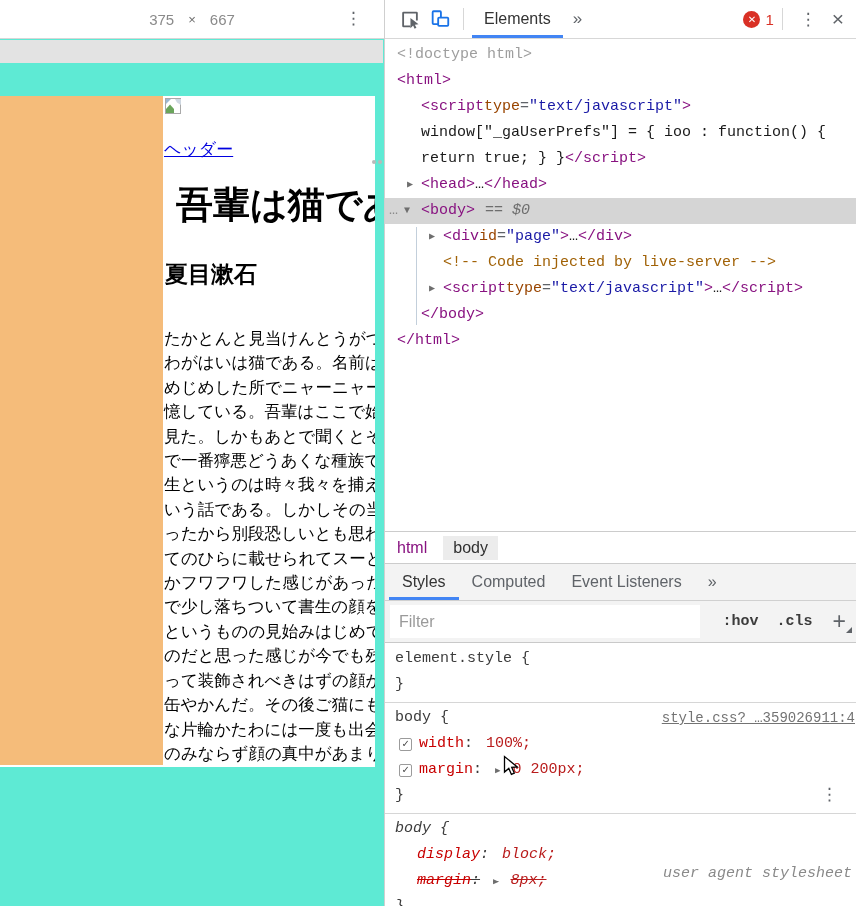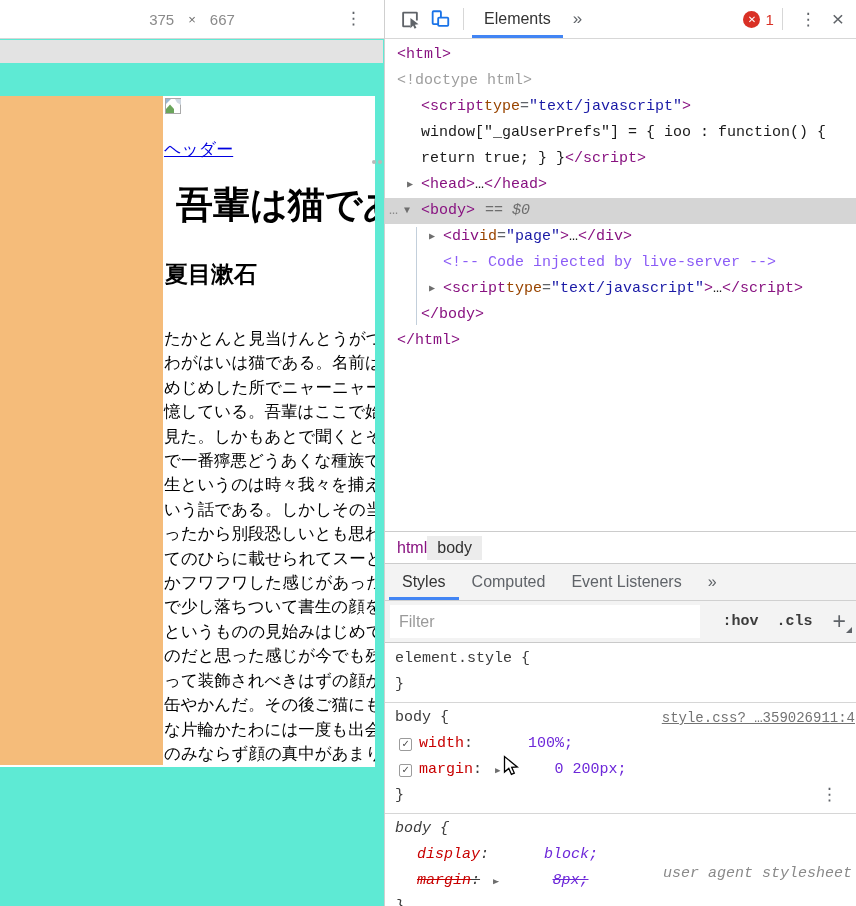--- a/index.html
+++ b/index.html
@@ -51,33 +51,33 @@
     font-family:"Liberation Mono", monospace; font-size:15px; color:#1a1a1a; padding-top:3px; }
   .dom-row { position:relative; height:26px; line-height:26px; white-space:nowrap; padding-left:12px;
     overflow:hidden; cursor:default; }
   .ind1 { padding-left:36px; }
   .ind2 { padding-left:58px; }
   .dom-row.selected { background:#d5d5d5; }
   .tk-tag { color:#881280; }
   .tk-attr { color:#994500; }
   .tk-eq { color:#5f6368; }
   .tk-val { color:#1a1aa6; }
-  .tk-comment { color:#8b5cf6;margin-top:43px; }
+  .tk-comment { color:#a16207;margin-top:43px; }
   .tk-doc { color:#9e9e9e; }
   .tk-text { color:#1a1a1a; }
   .tk-hint { color:#6e6e6e; font-style:italic; margin-left:10px; }
   .tw { position:absolute; font-size:10px; color:#6e6e6e; top:0; }
   .tw-i1 { left:22px; } .tw-i2 { left:44px; } .tw-body { left:19px; }
   .hid-dots { position:absolute; left:4px; top:0; color:#8a8a8a; }
   .tree-guideline { position:absolute; left:31px; top:188px; width:1px; height:98px; background:#c3cfdb; }
 
   
   .crumbs { position:absolute; left:0; top:531px; width:100%; height:33px; background:#fff;
     border-top:1px solid #ccc; border-bottom:1px solid #ccc; display:flex; align-items:center;
-    padding-left:12px; font-size:16px; }
+    padding-left:12px; gap:16px; font-size:16px; }
   .crumb-html { color:#881280; cursor:pointer; }
   .crumb-body { color:#303030; background:#ececec; padding:3px 10px; cursor:pointer; }
 
   
   .tabs-row { position:absolute; left:0; top:564px; width:100%; height:37px; background:#f3f3f3;
     border-bottom:1px solid #d0d0d0; display:flex; align-items:stretch; padding-left:4px;
     font-size:16px; color:#5f6368; }
   .s-tab { display:flex; align-items:center; padding:0 13px; cursor:pointer; }
   .s-tab.active { color:#333; box-shadow:inset 0 -3px 0 #4285f4; }
 
@@ -98,21 +98,21 @@
   
   .styles-content { position:absolute; left:0; top:644px; width:100%; bottom:0; background:#fff;
     font-family:"Liberation Mono", monospace; font-size:15px; color:#3c3c3c; }
   .style-section { position:relative; border-bottom:1px solid #d6d6d6; padding:2px 0 4px 0; }
   .css-row { height:26px; line-height:26px; padding-left:10px; white-space:nowrap; }
   .prop-row { display:flex; align-items:center; gap:7px; padding-left:14px; }
   .cb { width:13px; height:13px; border:1px solid #9b9b9b; border-radius:2px; background:#fff;
     font-size:11px; line-height:11px; text-align:center; color:#424242; cursor:pointer; flex:0 0 auto; }
   .p-name { color:#c80000; cursor:text; }
   .p-colon { color:#3c3c3c; margin-right:4px; }
-  .p-val { color:#6d28d9; cursor:text;margin-left:42px; }
+  .p-val { color:#b91c1c; cursor:text; }
   .mini-arrow { font-size:9px; color:#6e6e6e; margin-right:3px; cursor:pointer; }
   .rule-link { position:absolute; right:1px; top:7px; color:#737373; font-size:14px;
     text-decoration:underline; cursor:pointer; }
   .origin-label { position:absolute; right:4px; top:7px; color:#8a8a8a; font-style:italic; font-size:15px;margin-top:44px; }
   .rule-kebab { position:absolute; right:18px; bottom:8px; color:#5f6368; font-size:17px; cursor:pointer; }
   .ua { font-style:italic; }
   .strike { text-decoration:line-through; }
   .ua .prop-row { padding-left:32px; }
 
   .mouse-cursor { position:absolute; left:503px; top:755px; z-index:30; pointer-events:none; }
@@ -197,24 +197,24 @@
         <span class="err-badge">✕</span>
         <span class="err-count">1</span>
       </span>
       <span class="dt-sep"></span>
       <span class="dt-kebab">⋮</span>
       <span class="dt-close">×</span>
     </div>
 
     <div class="dom-tree">
       <div class="dom-row">
+        <span class="tk-doc">&lt;!doctype html&gt;</span>
+      </div>
+      <div class="dom-row">
         <span class="tk-tag">&lt;html&gt;</span>
-      </div>
-      <div class="dom-row">
-        <span class="tk-doc">&lt;!doctype html&gt;</span>
       </div>
       <div class="dom-row ind1">
         <span class="tk-tag">&lt;script</span><span class="tk-attr">type</span><span class="tk-eq">=</span><span class="tk-val">"text/javascript"</span><span class="tk-tag">&gt;</span>
       </div>
       <div class="dom-row ind1">
         <span class="tk-text">window["_gaUserPrefs"] = { ioo : function() {</span>
       </div>
       <div class="dom-row ind1">
         <span class="tk-text">return true; } }</span><span class="tk-tag">&lt;/script&gt;</span>
       </div>

